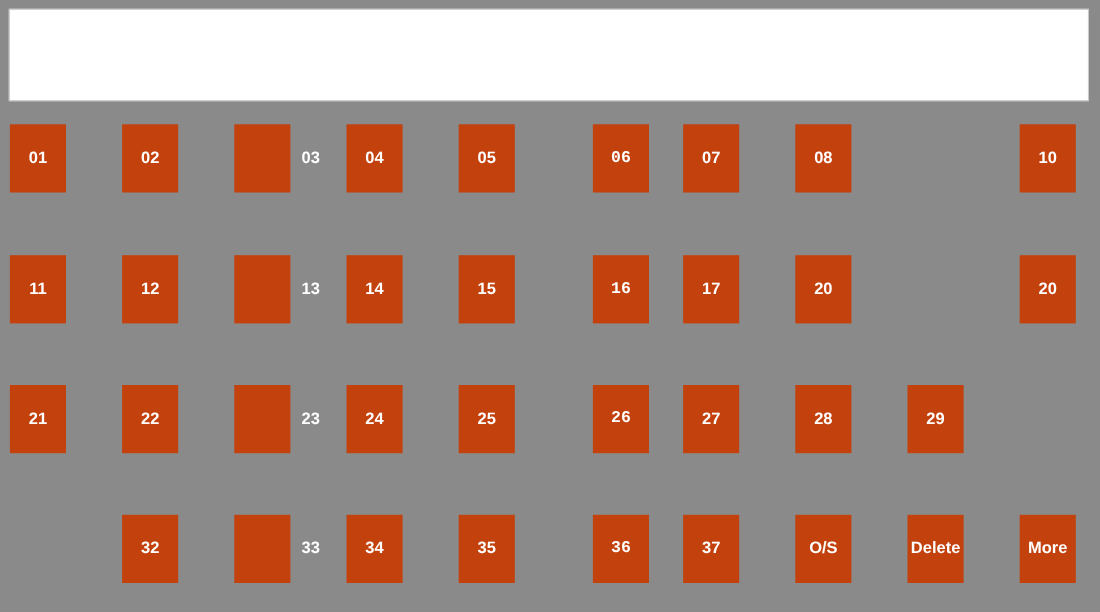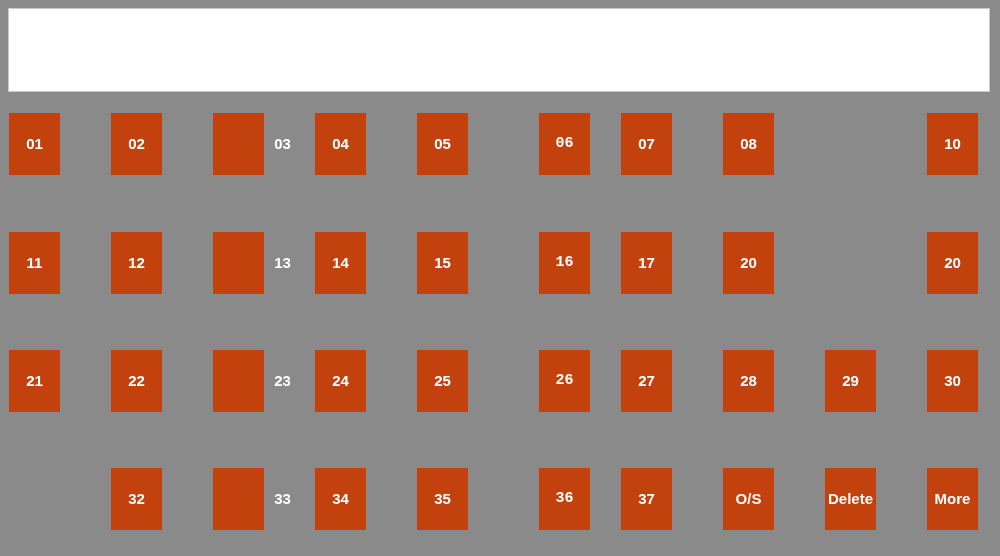--- a/index.html
+++ b/index.html
@@ -192,23 +192,20 @@
         </button>
       <button class="key c6">
           <span class="key-label">27</span>
         </button>
       <button class="key c7">
           <span class="key-label">28</span>
         </button>
       <button class="key c8">
           <span class="key-label">29</span>
         </button>
-      <button class="key c9">
-          <span class="key-label">30</span>
-        </button>
     </div>
 
     <div class="key-row r3">
       <button class="key c1">
           <span class="key-label">32</span>
         </button>
       <button class="key c2">
           <span class="key-label">33</span>
         </button>
       <button class="key c3">

